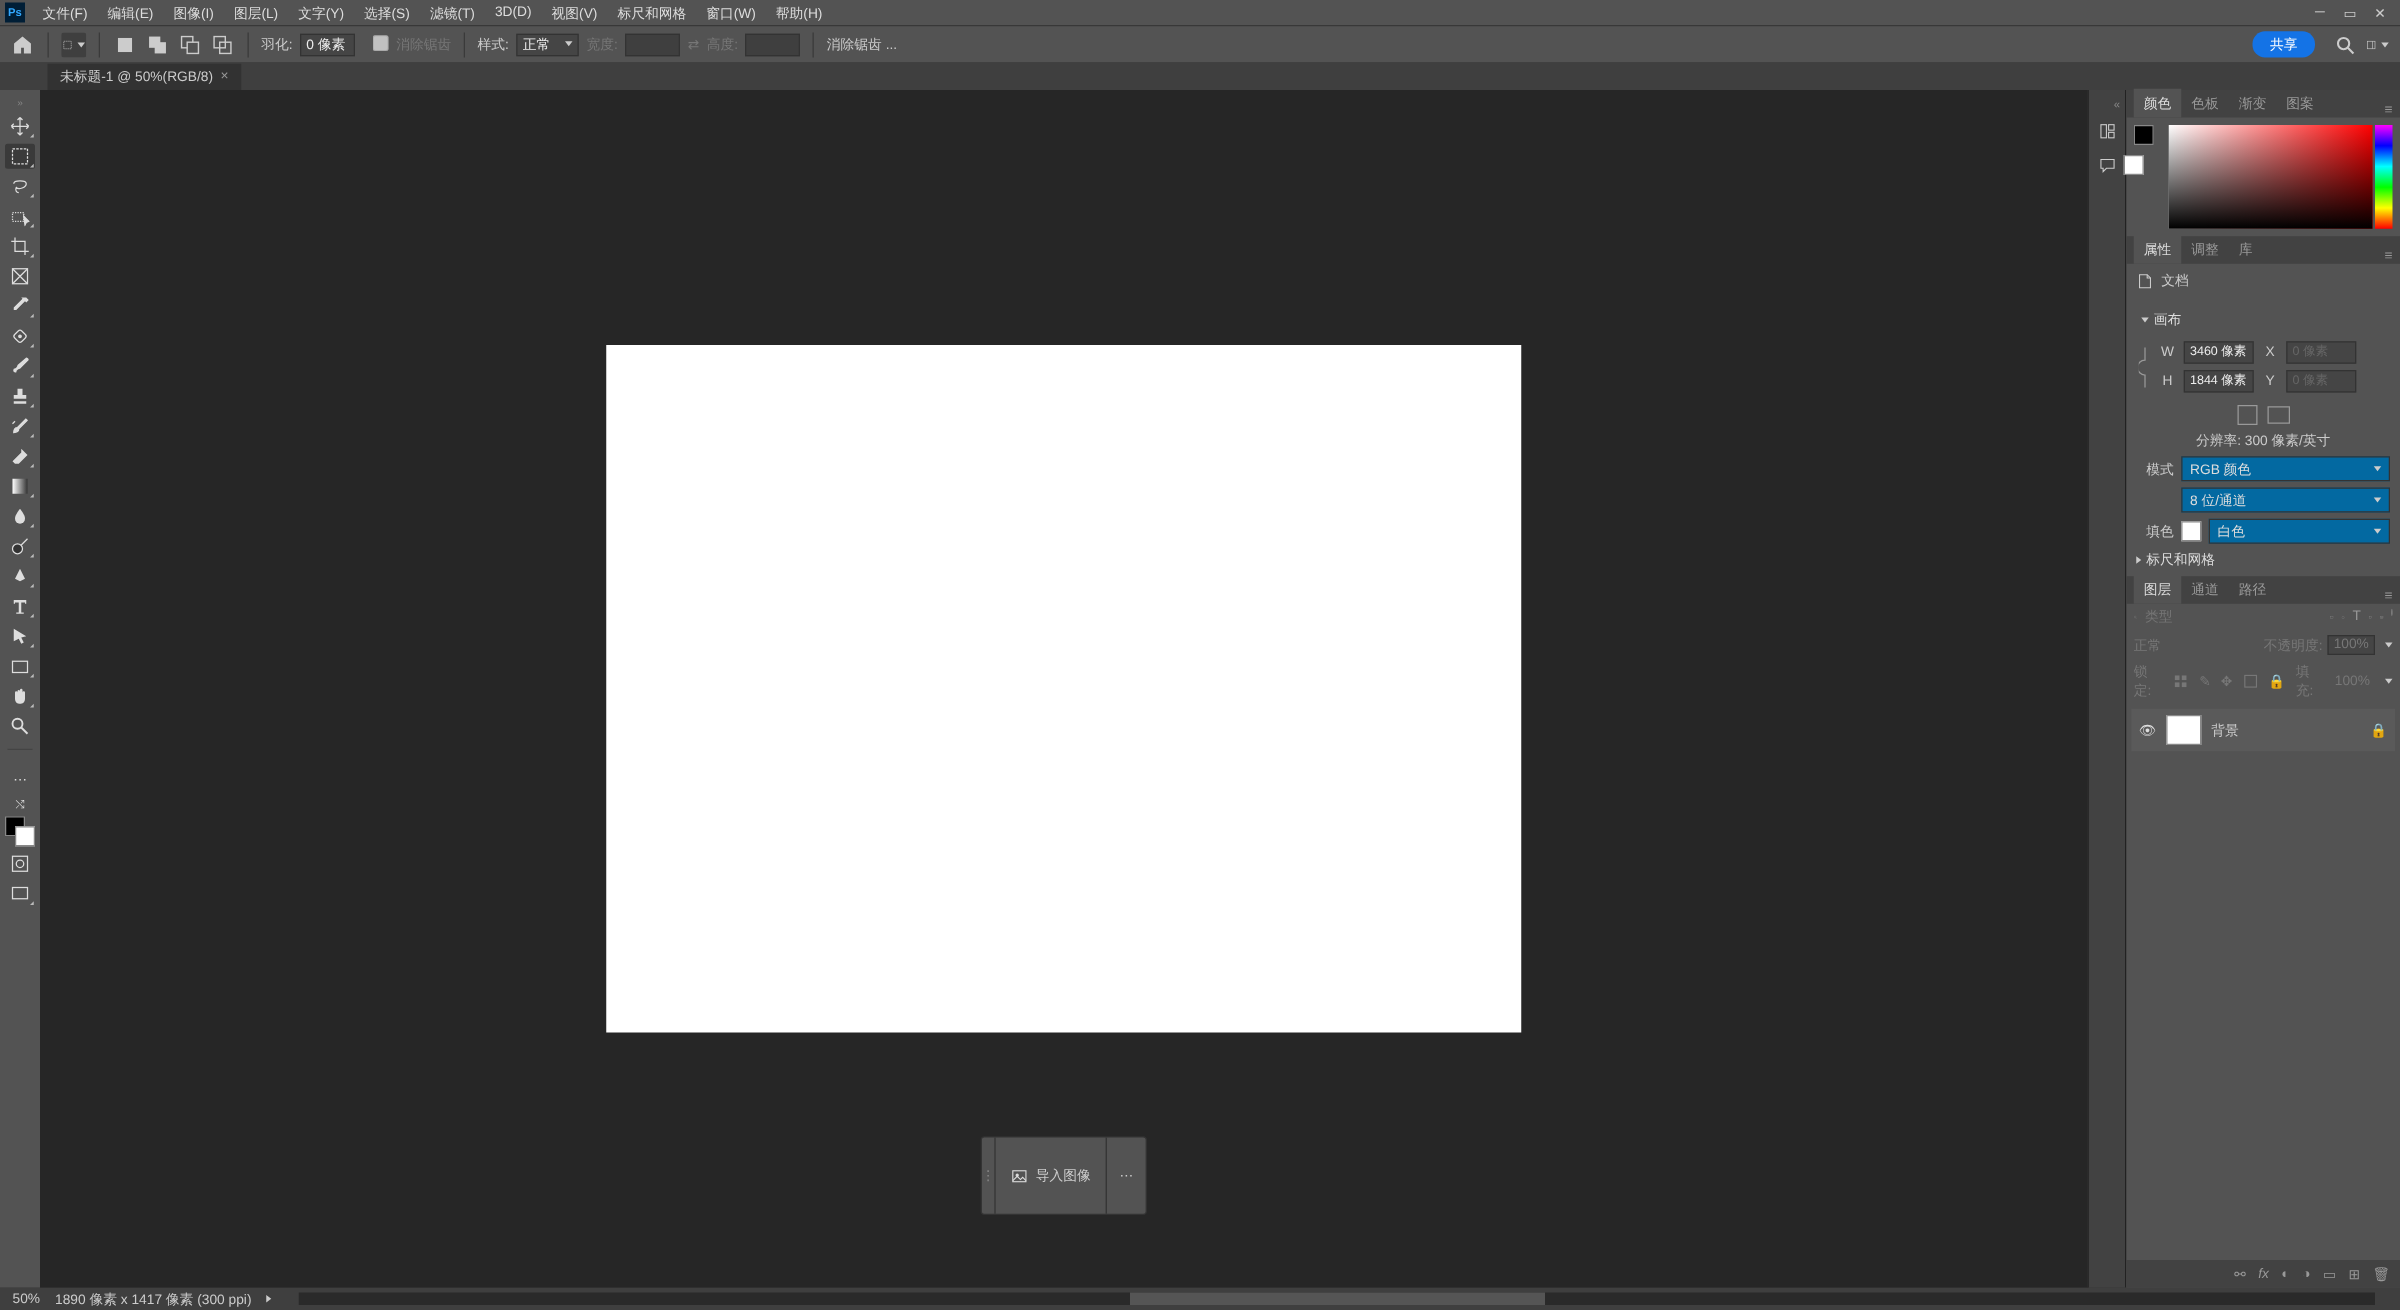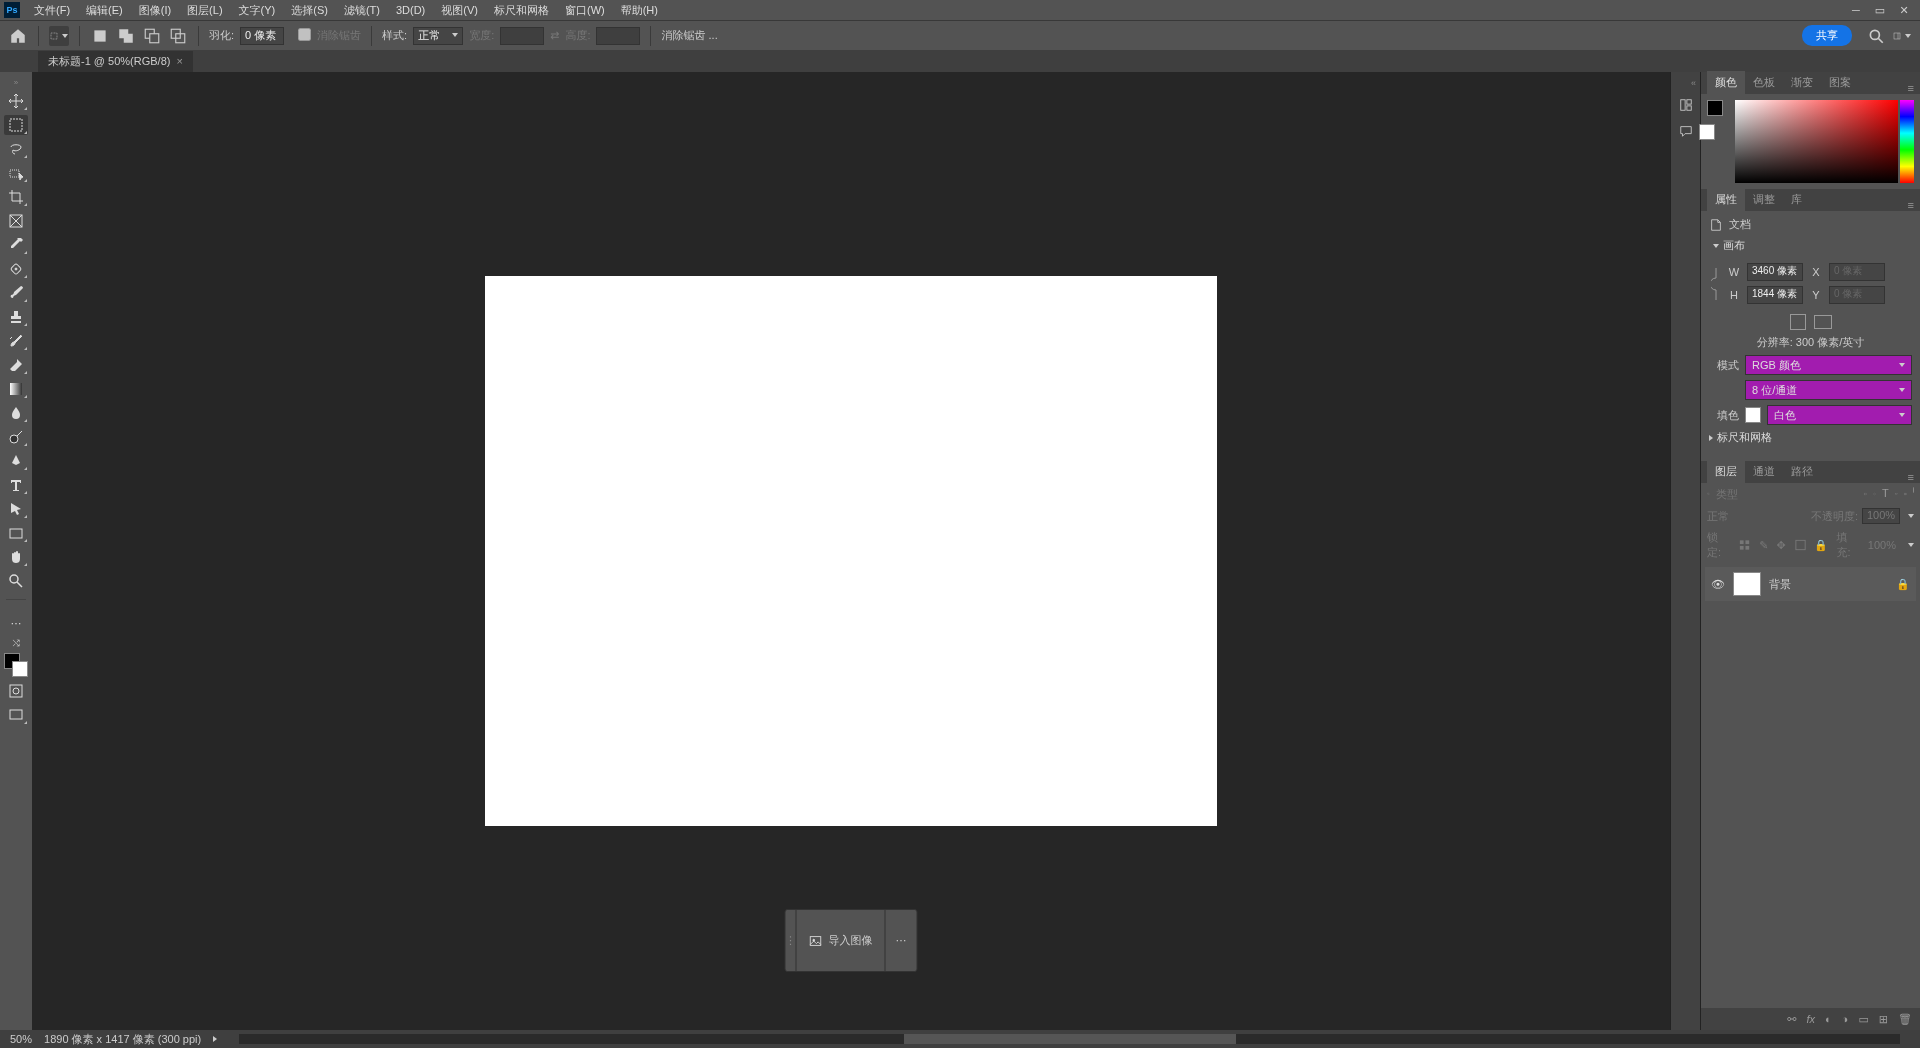--- a/index.html
+++ b/index.html
@@ -43,21 +43,21 @@
 .swatch-fg{width:16px;height:16px;background:#000;border:1px solid #888;position:relative;z-index:2}
 .swatch-bg{width:16px;height:16px;background:#fff;border:1px solid #888;margin-left:-8px;margin-top:8px}
 .color-field{flex:1;margin-left:6px;background:linear-gradient(to top,#000,transparent),linear-gradient(to right,#fff,red)}
 .hue{width:14px;background:linear-gradient(to bottom,#f0f,#00f,#0ff,#0f0,#ff0,#f00);margin-left:2px}
 .prop-body{padding:6px 8px;color:#ccc;font-size:11px}
 .prop-row{display:flex;align-items:center;gap:6px;margin:5px 0}
 .prop-row .lbl{width:14px;text-align:center;color:#ccc}
 .prop-row .lblw{width:30px;text-align:right;color:#ccc}
 .prop-input{flex:0 0 56px;height:18px;background:#454545;border:1px solid #333;color:#eee;padding:0 4px;font-size:10px}
 .prop-input.dim{color:#666}
-.prop-select{height:20px;background:#a21caf;border:1px solid #333;color:#ddd;padding:0 6px;display:flex;align-items:center;justify-content:space-between;flex:1;font-size:10px}
+.prop-select{height:20px;background:#0369a1;border:1px solid #333;color:#ddd;padding:0 6px;display:flex;align-items:center;justify-content:space-between;flex:1;font-size:10px}
 .section-hdr{display:flex;align-items:center;gap:4px;margin:5px 0;color:#ddd;font-weight:normal}
 .layer-top{display:flex;gap:6px;padding:4px 6px;color:#999}
 .layer-top input{flex:1;background:transparent;border:none;color:#999}
 .opacity-row{display:flex;align-items:center;padding:3px 6px;color:#777;gap:4px;font-size:10px}
 .opacity-row .val{width:38px;height:16px;background:#454545;border:1px solid #333;text-align:center;color:#777}
 .lock-row{display:flex;align-items:center;padding:3px 6px;color:#777;gap:8px;font-size:10px}
 .layer-item{display:flex;align-items:center;padding:5px 6px;gap:8px;background:#5a5a5a;margin:4px}
 .layer-item .eye{color:#ddd}
 .layer-item .thumb{width:28px;height:24px;background:#fff;border:1px solid #888}
 .layer-item .lock{margin-left:auto;color:#bbb}
@@ -373,21 +373,21 @@
       <div class="hue"></div>
     </div>
 
     <div class="panel-tabs">
       <div class="ptab act">属性</div>
       <div class="ptab">调整</div>
       <div class="ptab">库</div>
       <div class="ptab-menu">≡</div>
     </div>
     <div class="prop-body" style="height:250px;overflow:hidden">
-      <div style="display:flex;align-items:center;gap:6px;margin-bottom:6px">
+      <div style="display:flex;align-items:center;gap:6px;margin-bottom:16px">
         <svg class="icon-sm" viewBox="0 0 16 16" fill="none" stroke="#ccc">
             <path d="M3 2h7l3 3v9H3z"></path>
             <path d="M10 2v3h3"></path>
           </svg>
         <span>文档</span>
       </div>
       <div class="section-hdr">
           <span class="chev" style="transform:rotate(0)"></span>
           <span>画布</span>
         </div>

